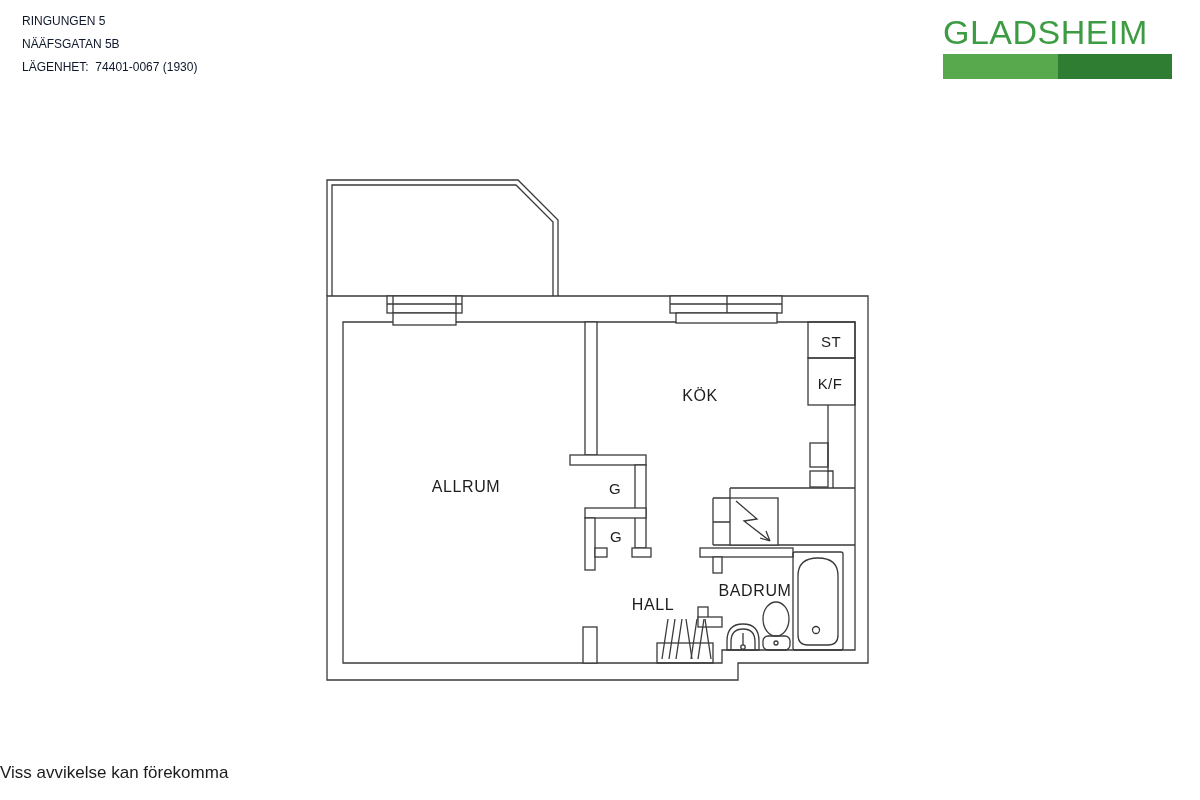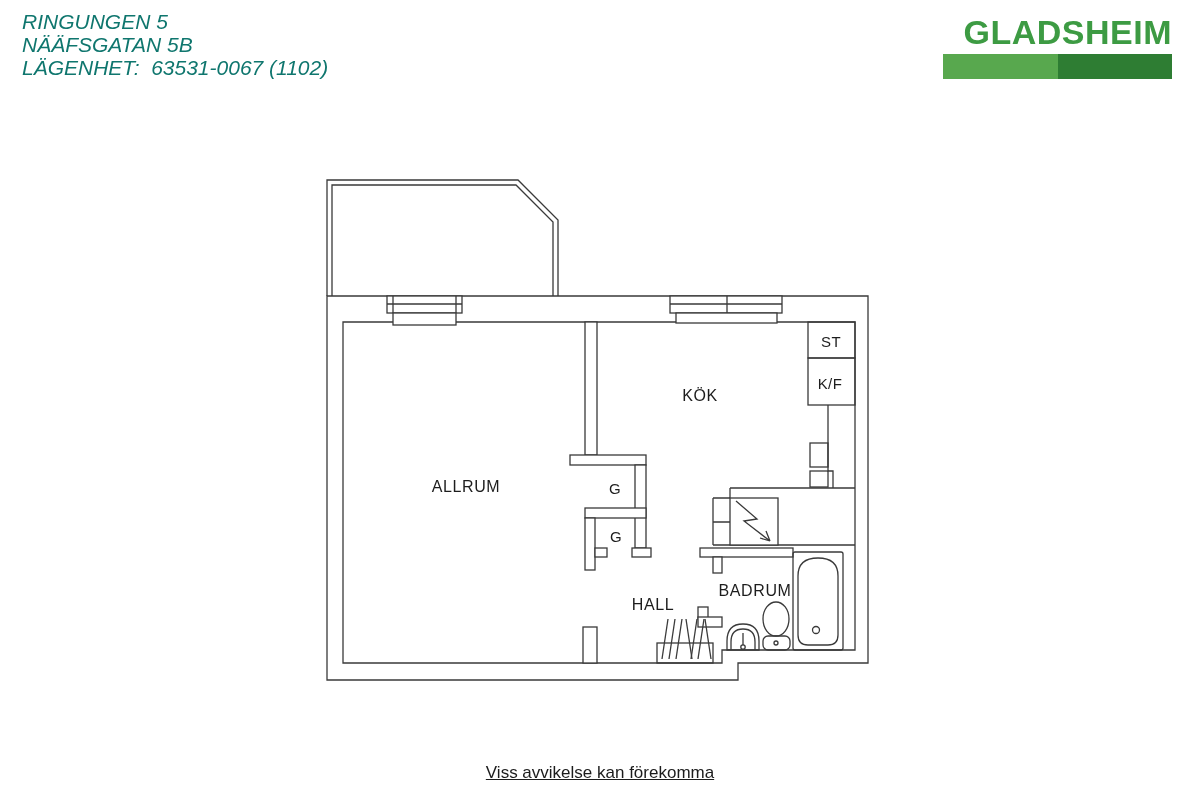--- a/index.html
+++ b/index.html
@@ -2,48 +2,48 @@
 <html><head>
 <meta charset="utf-8">
 <style>
   html,body{margin:0;padding:0;}
   body{
     width:1200px;height:800px;position:relative;background:#ffffff;
     font-family:"Liberation Sans", sans-serif;color:#111;overflow:hidden;
   }
   .header-block{
     position:absolute;left:22px;top:10px;
-    font-size:21px;line-height:23px;color:#0f766e;font-style:italic;
+    font-size:12px;line-height:23px;color:#0f172a;
   }
   .hdr-line{white-space:pre;}
   .logo{position:absolute;top:14px;right:28px;width:229px;}
   .logo-text{
-    text-align:right;font-weight:bold;font-size:34px;letter-spacing:.5px;
+    text-align:left;font-weight:normal;font-size:34px;letter-spacing:.5px;
     color:#3d9b43;line-height:36px;
   }
   .logo-bar{display:flex;height:25px;margin-top:4px;}
   .logo-bar-left{flex:1;background:#58a84e;}
   .logo-bar-right{flex:1;background:#2e7d33;}
   .footer{
-    position:absolute;top:763px;left:0;width:1200px;text-align:center;
-    font-size:17px;color:#1c1c1c;text-decoration:underline;
+    position:absolute;top:763px;left:0;width:1200px;text-align:left;
+    font-size:17px;color:#1c1c1c;
   }
   svg{position:absolute;left:0;top:0;}
   .ln{fill:none;stroke:#3a3a3a;stroke-width:1.3;stroke-linejoin:miter;}
   .wall{fill:#ffffff;stroke:#3a3a3a;stroke-width:1.3;}
   .room-label{font-family:"Liberation Sans",sans-serif;font-size:16px;fill:#1d1d1d;letter-spacing:.6px;}
   .small-label{font-family:"Liberation Sans",sans-serif;font-size:15px;fill:#1d1d1d;letter-spacing:.4px;}
 </style>
 </head>
 <body>
 
 <div class="header-block">
   <div class="hdr-line">RINGUNGEN 5</div>
   <div class="hdr-line">NÄÄFSGATAN 5B</div>
-  <div class="hdr-line">LÄGENHET:  63531-0067 (1102)</div>
+  <div class="hdr-line">LÄGENHET:  74401-0067 (1930)</div>
 </div>
 
 <div class="logo">
   <div class="logo-text">GLADSHEIM</div>
   <div class="logo-bar">
     <div class="logo-bar-left"></div>
     <div class="logo-bar-right"></div>
   </div>
 </div>
 

